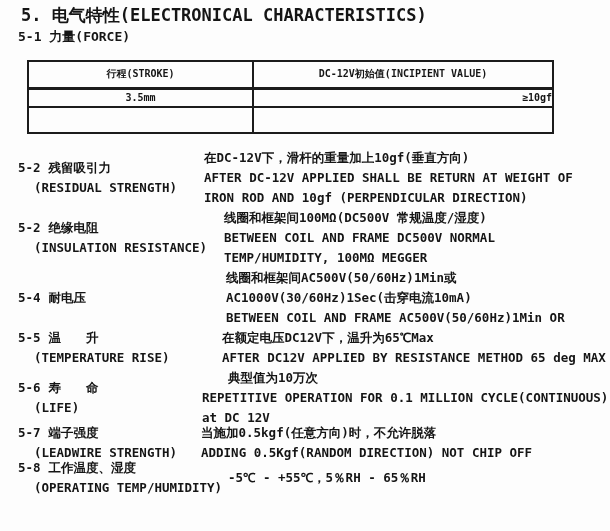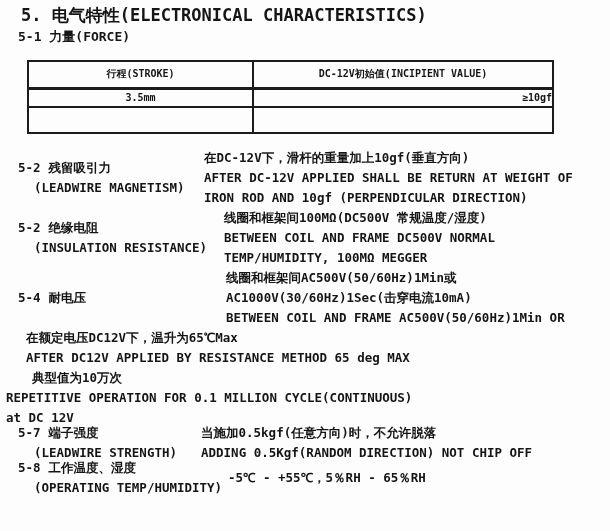--- a/index.html
+++ b/index.html
@@ -88,21 +88,21 @@
       <td></td>
     </tr>
   </tbody>
     </table>
 
   <div class="sections">
 
     <div class="sec s2">
       <div class="col-label">
         <div class="ln l1"><span>5-2</span><span class="zh">残留吸引力</span></div>
-        <div class="ln l2">(LEADWIRE MAGNETISM)</div>
+        <div class="ln l2">(RESIDUAL STRENGTH)</div>
       </div>
       <div class="col-content">
         <div class="ln">在DC-12V下，滑杆的重量加上10gf(垂直方向)</div>
         <div class="ln">AFTER DC-12V APPLIED SHALL BE RETURN AT WEIGHT OF</div>
         <div class="ln">IRON ROD AND 10gf (PERPENDICULAR DIRECTION)</div>
       </div>
     </div>
 
     <div class="sec s3">
       <div class="col-label">
@@ -121,27 +121,35 @@
         <div class="ln l1"><span>5-4</span><span class="zh">耐电压</span></div>
       </div>
       <div class="col-content">
         <div class="ln">线圈和框架间AC500V(50/60Hz)1Min或</div>
         <div class="ln">AC1000V(30/60Hz)1Sec(击穿电流10mA)</div>
         <div class="ln">BETWEEN COIL AND FRAME AC500V(50/60Hz)1Min OR</div>
       </div>
     </div>
 
     <div class="sec s5">
+      <div class="col-label">
+        <div class="ln l1"><span>5-5</span><span class="zh">温　　升</span></div>
+        <div class="ln l2">(TEMPERATURE RISE)</div>
+      </div>
       <div class="col-content">
         <div class="ln">在额定电压DC12V下，温升为65℃Max</div>
         <div class="ln">AFTER DC12V APPLIED BY RESISTANCE METHOD 65 deg MAX</div>
       </div>
     </div>
 
     <div class="sec s6">
+      <div class="col-label">
+        <div class="ln l1"><span>5-6</span><span class="zh">寿　　命</span></div>
+        <div class="ln l2">(LIFE)</div>
+      </div>
       <div class="col-content">
         <div class="ln ind-32">典型值为10万次</div>
         <div class="ln">REPETITIVE OPERATION FOR 0.1 MILLION CYCLE(CONTINUOUS)</div>
         <div class="ln">at DC 12V</div>
       </div>
     </div>
 
     <div class="sec s7">
       <div class="col-label">
         <div class="ln l1"><span>5-7</span><span class="zh">端子强度</span></div>

